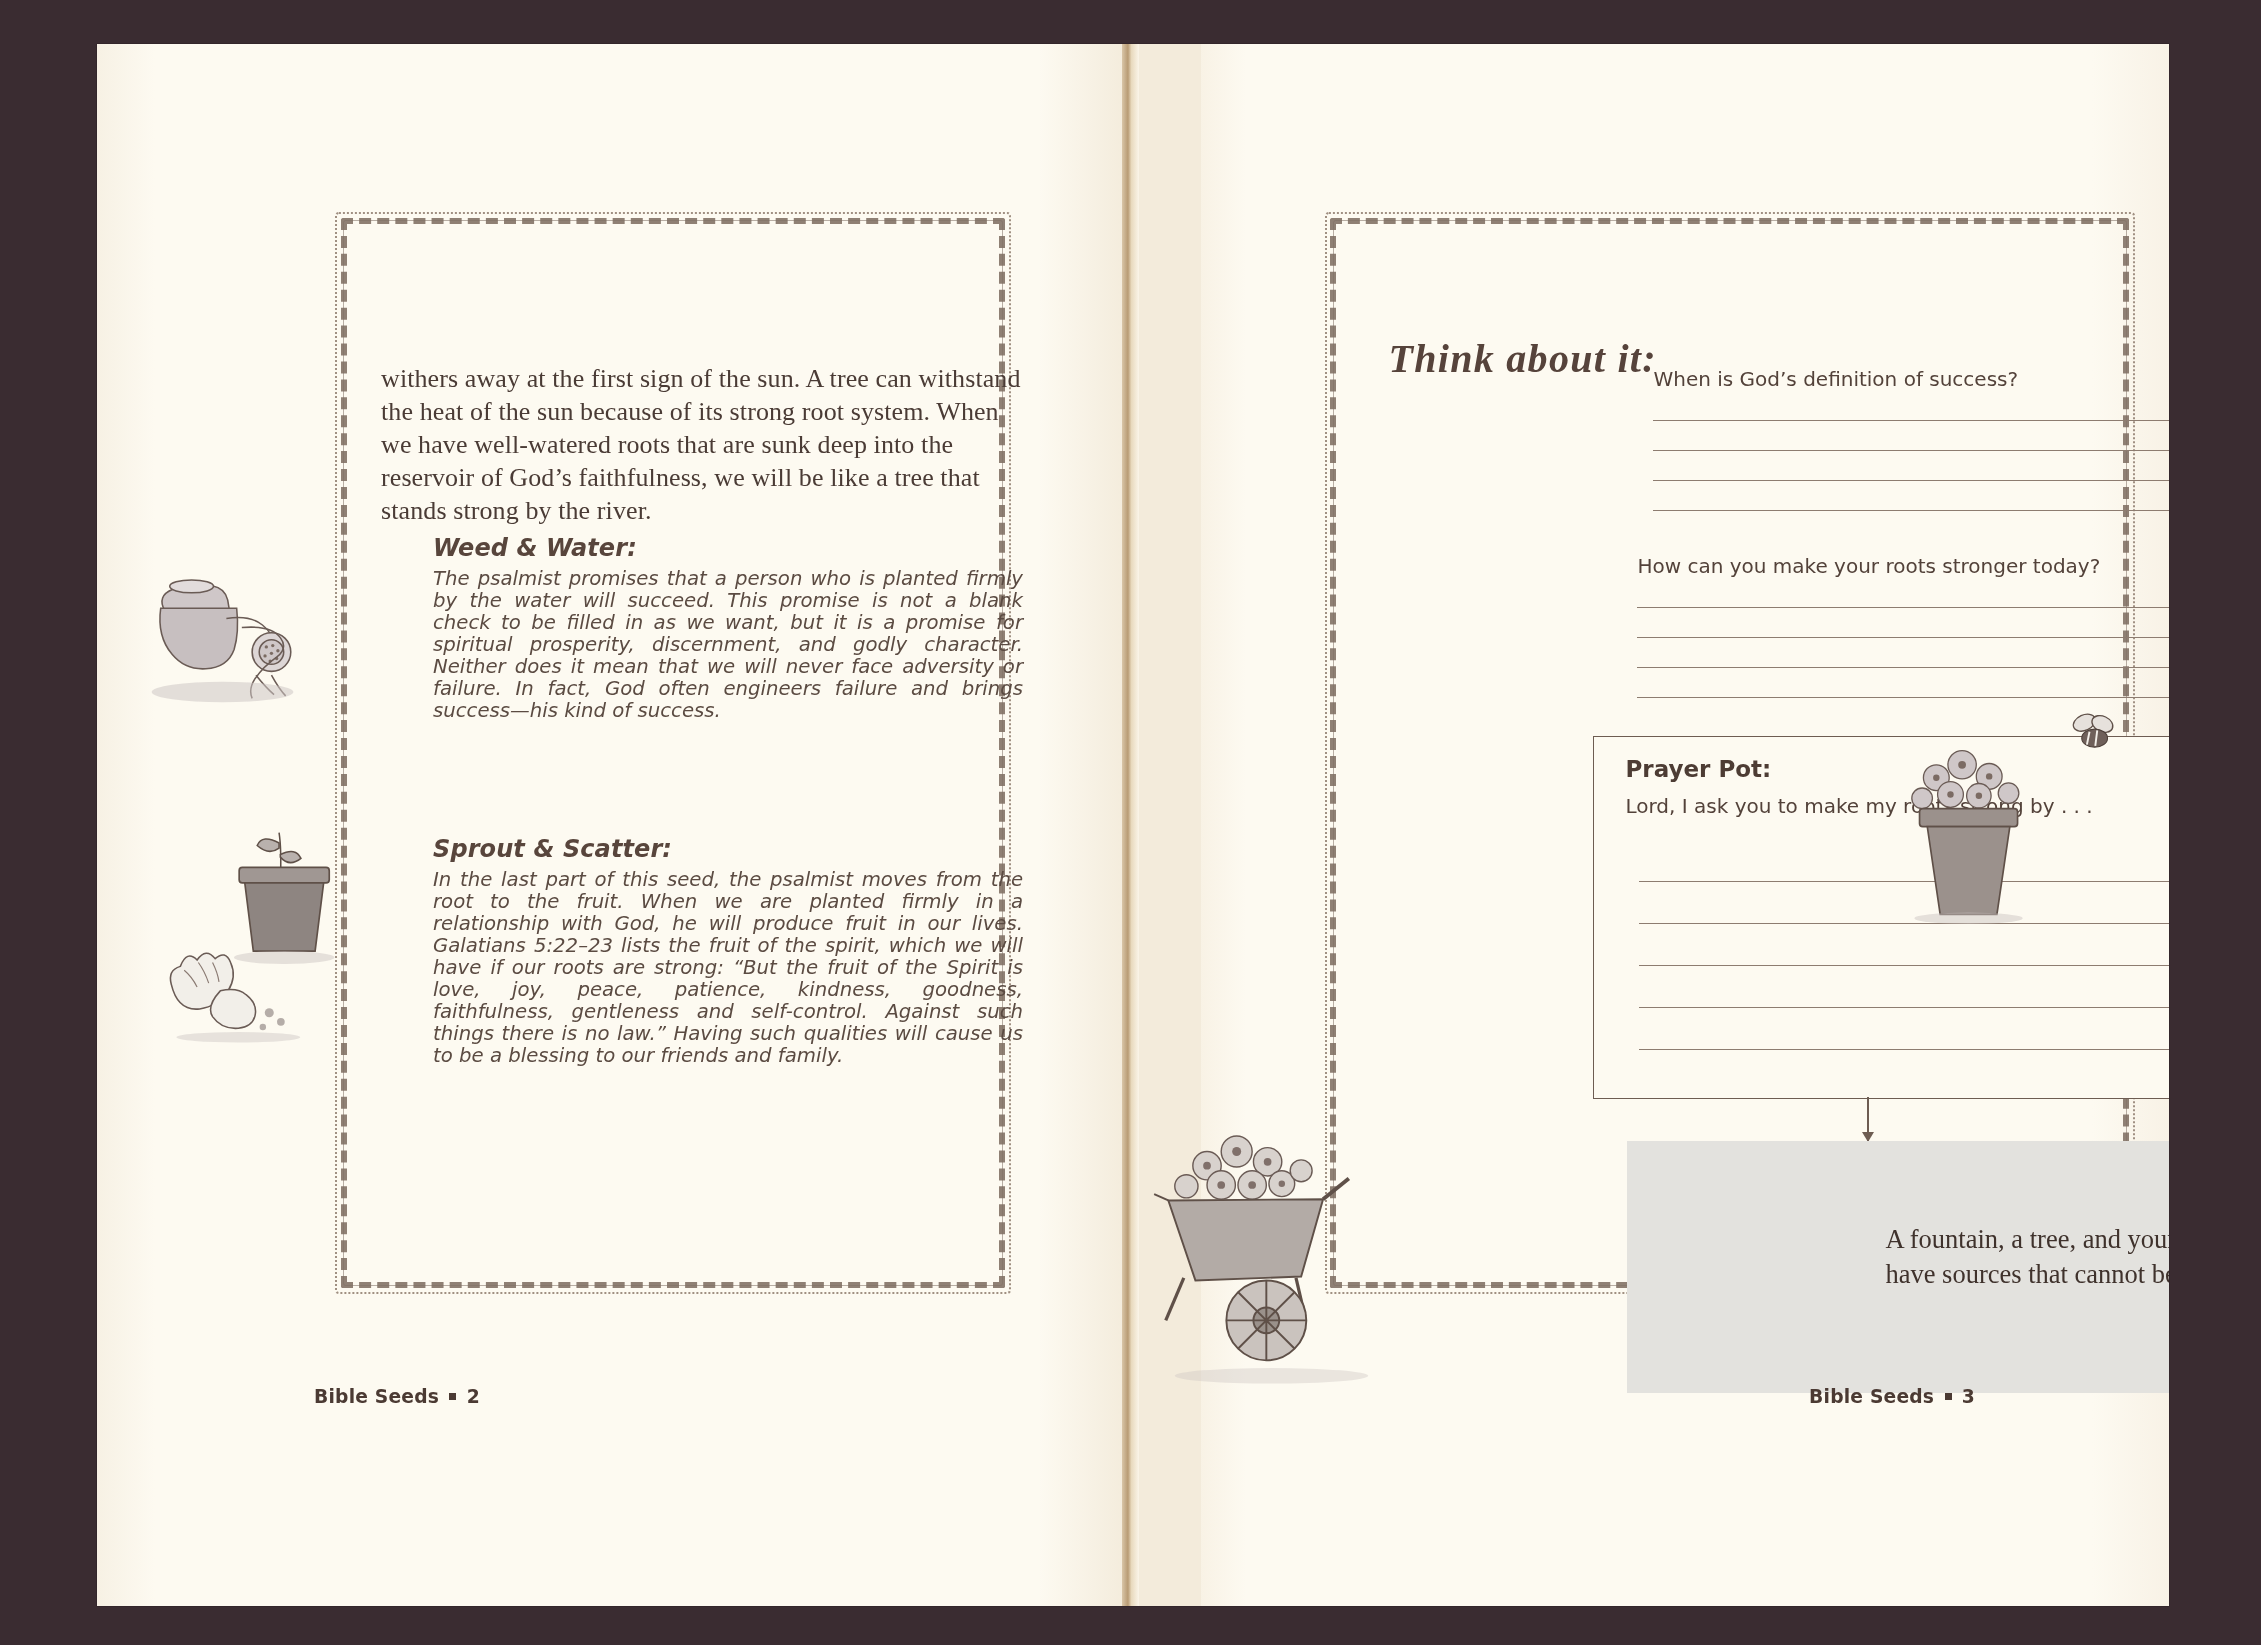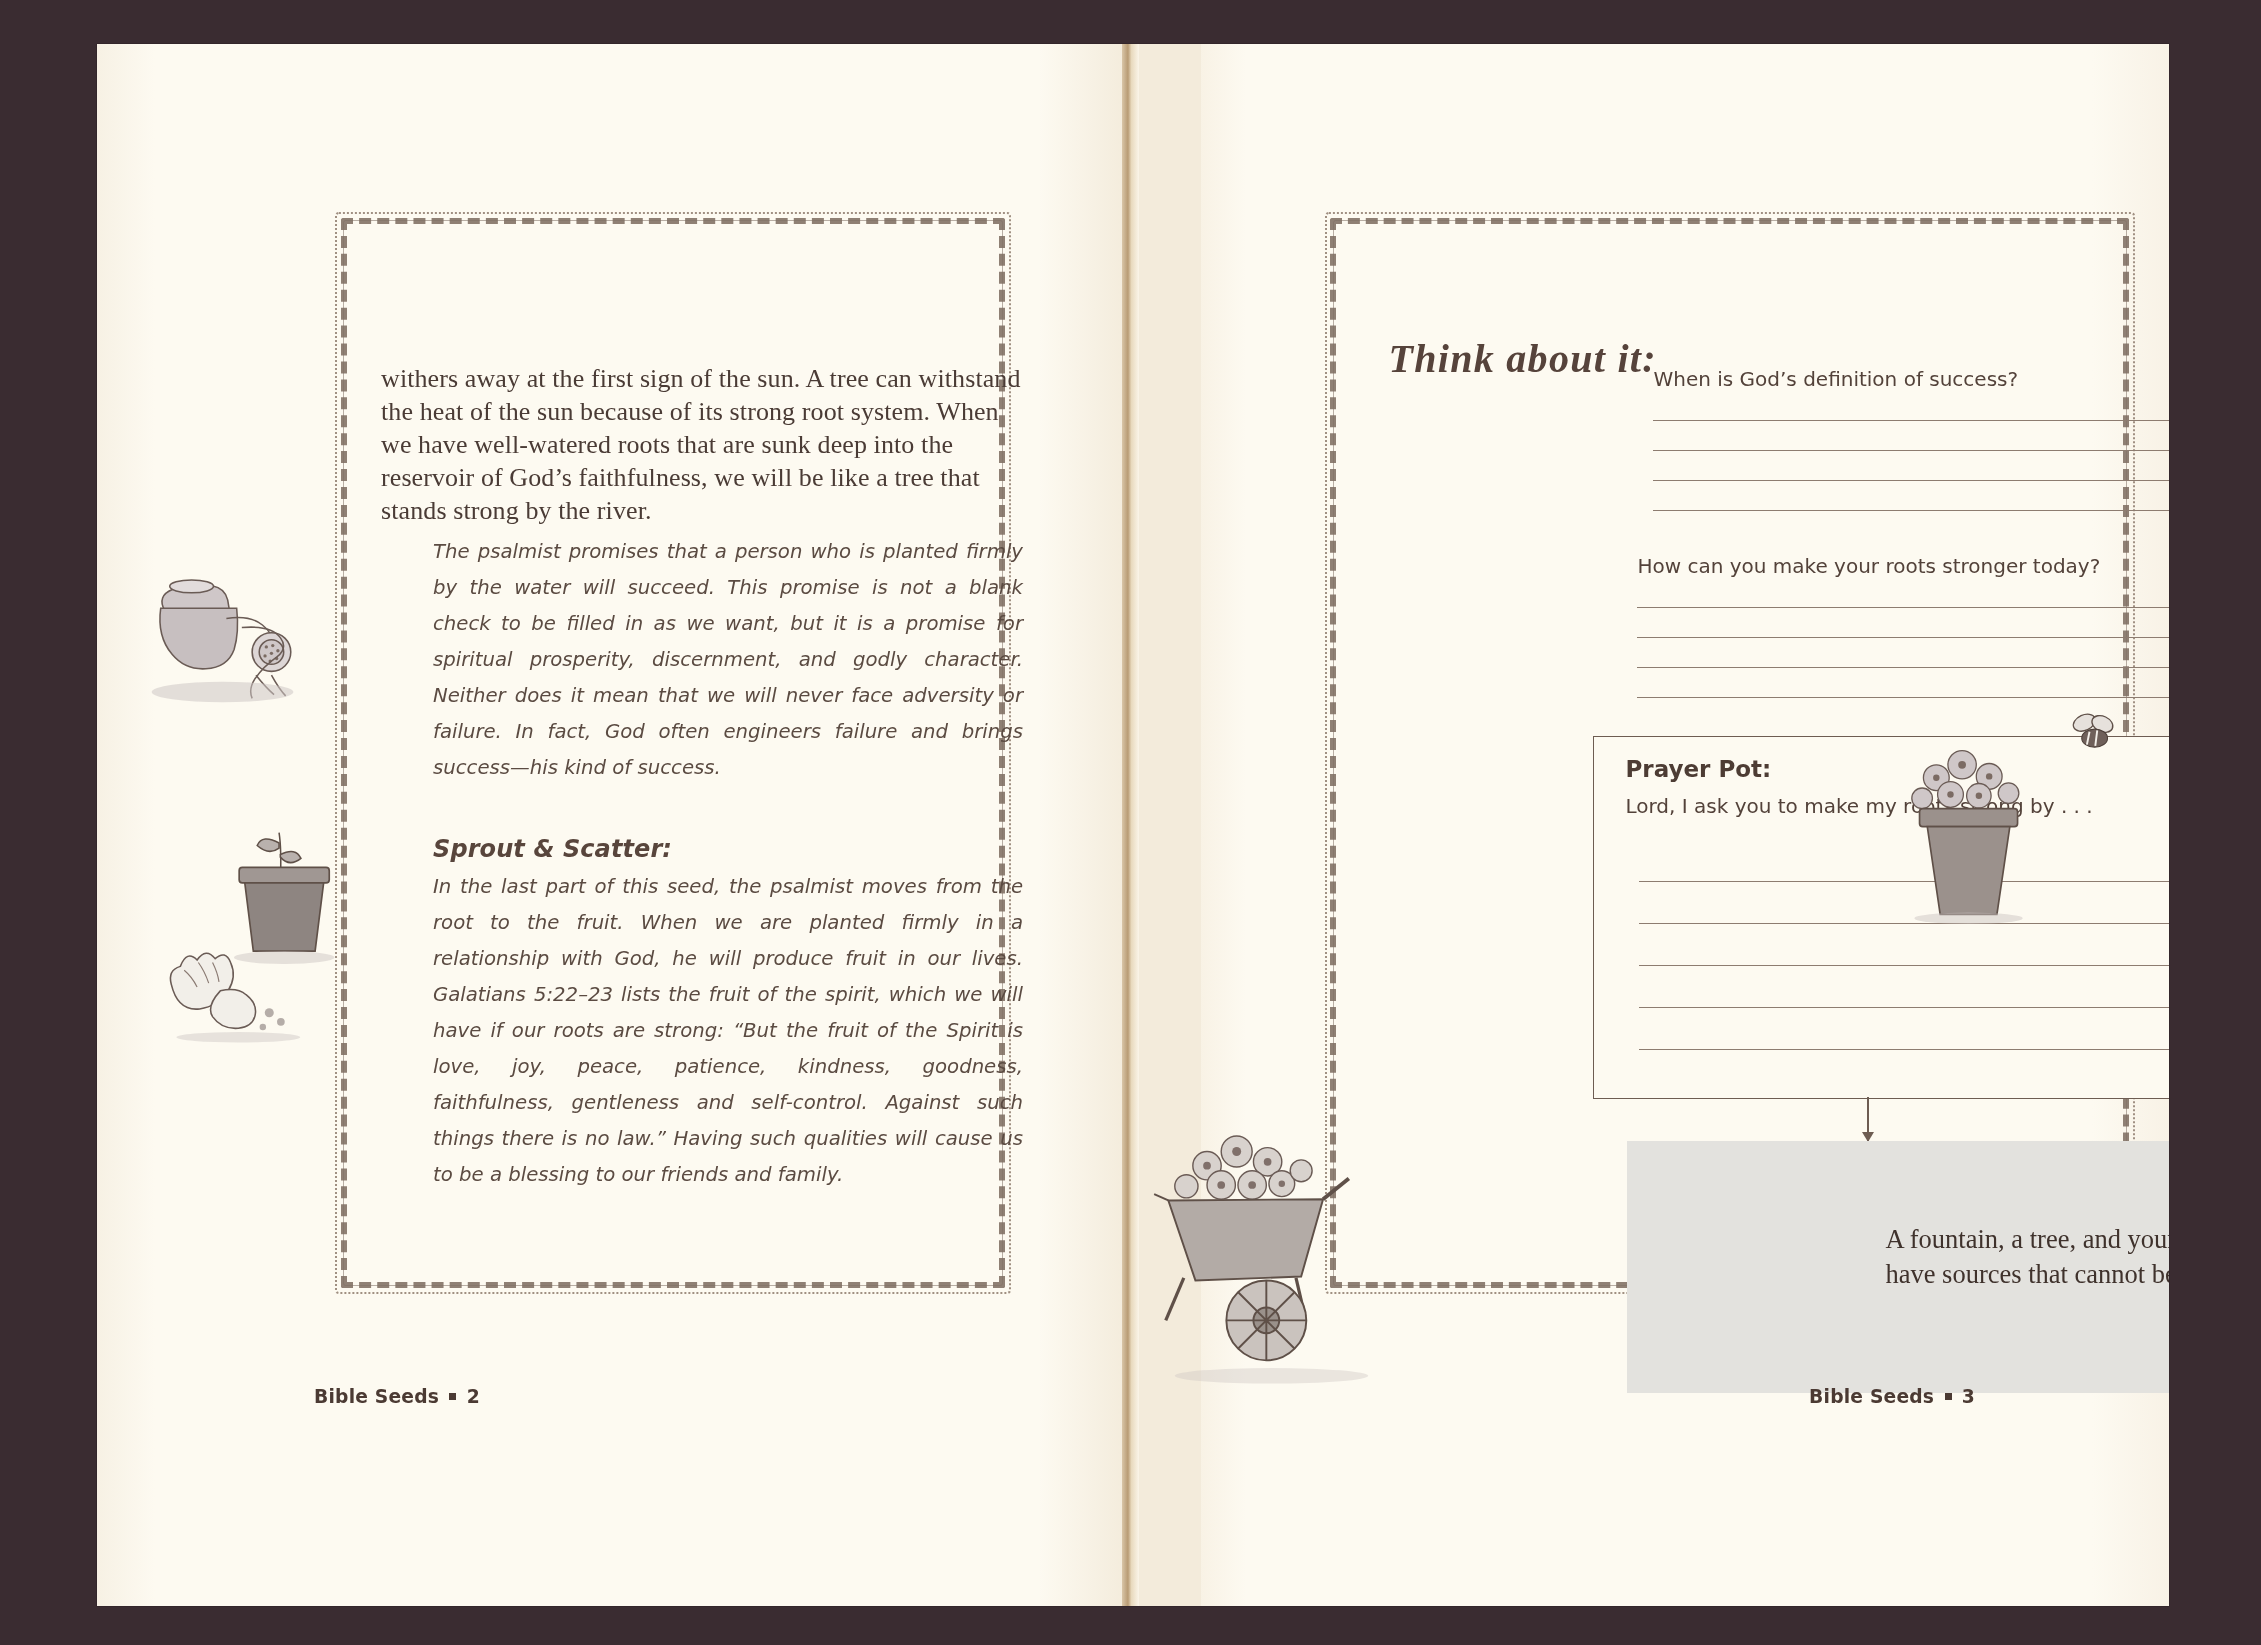--- a/index.html
+++ b/index.html
@@ -111,21 +111,21 @@
     font-weight: bold;
     font-size: 24px;
     color: #58453c;
     margin: 0 0 5.8px 0;
     letter-spacing: 0.1px;
   }
   .section-body {
     font-family: "DejaVu Sans", sans-serif;
     font-style: italic;
     font-size: 19.7px;
-    line-height: 36px;
+    line-height: 22px;
     color: #5b4b42;
     text-align: justify;
     margin: 0;
   }
 
   
   .footer {
     position: absolute;
     bottom: 199px;
     font-family: "DejaVu Sans", sans-serif;
@@ -267,20 +267,21 @@
 
 <div id="spread">
 
   <div class="page" id="page-left">
 
     <div class="vine-frame" id="frame-left"></div>
 
     <p id="intro-para">withers away at the first sign of the sun. A tree can withstand the heat of the sun because of its strong root system. When we have well-watered roots that are sunk deep into the reservoir of God’s faithfulness, we will be like a tree that stands strong by the river.</p>
 
     <div class="section" id="section-weed">
+      <h3 class="section-head">Weed &amp; Water:</h3>
       <p class="section-body">The psalmist promises that a person who is planted firmly by the water will succeed. This promise is not a blank check to be filled in as we want, but it is a promise for spiritual prosperity, discernment, and godly character. Neither does it mean that we will never face adversity or failure. In fact, God often engineers failure and brings success—his kind of success.</p>
     </div>
 
     <div class="section" id="section-sprout">
       <h3 class="section-head">Sprout &amp; Scatter:</h3>
       <p class="section-body">In the last part of this seed, the psalmist moves from the root to the fruit. When we are planted firmly in a relationship with God, he will produce fruit in our lives. Galatians 5:22–23 lists the fruit of the spirit, which we will have if our roots are strong: “But the fruit of the Spirit is love, joy, peace, patience, kindness, goodness, faithfulness, gentleness and self-control. Against such things there is no law.” Having such qualities will cause us to be a blessing to our friends and family.</p>
     </div>
 
     <div class="footer" id="footer-left">
       <span>Bible Seeds</span><span class="sq"></span><span>2</span>

